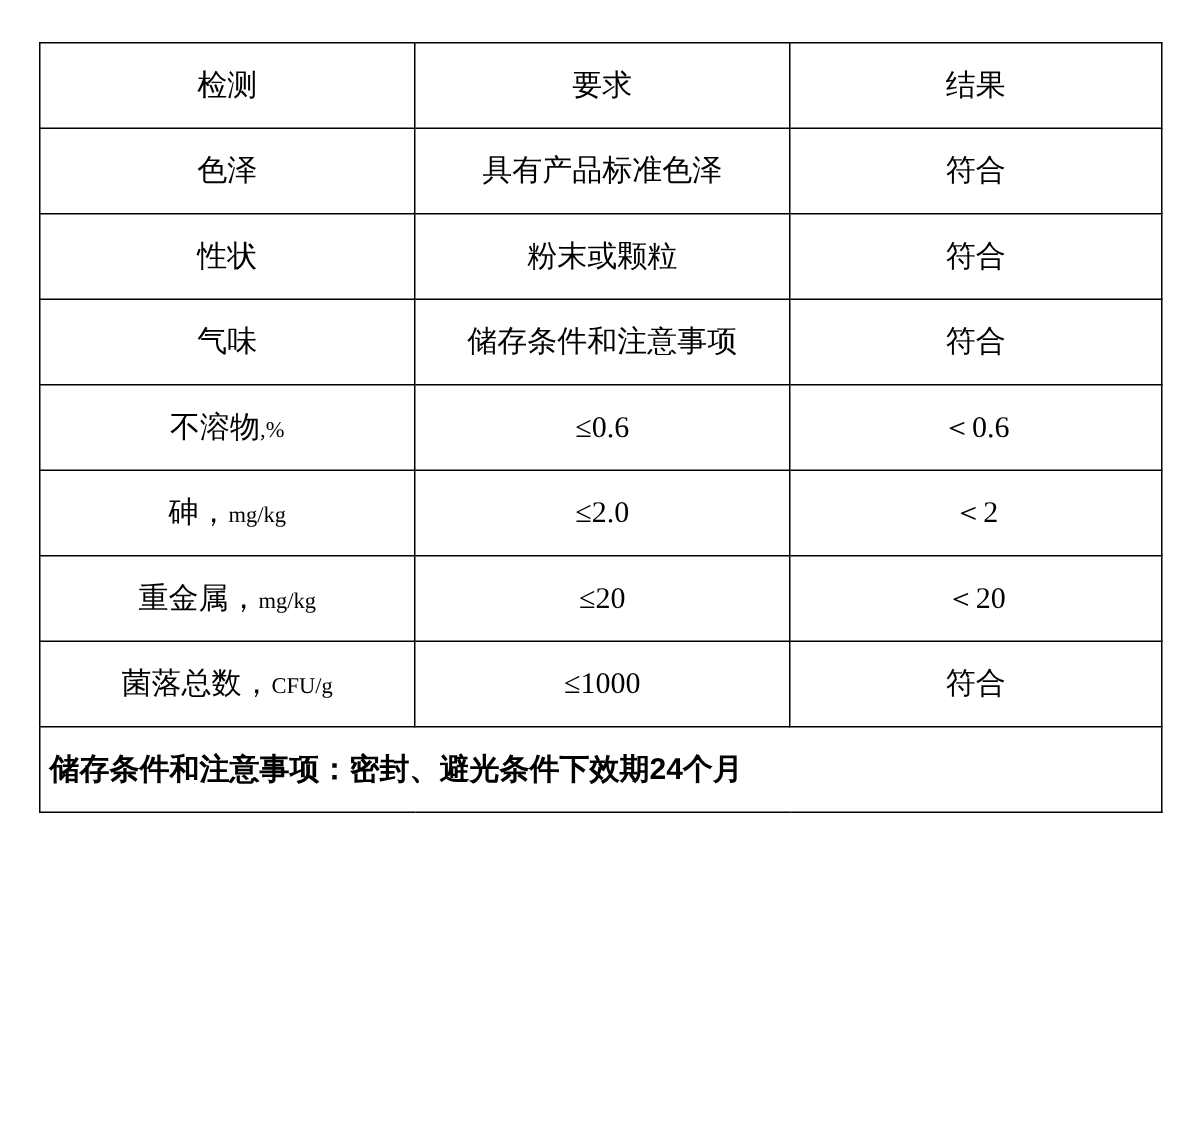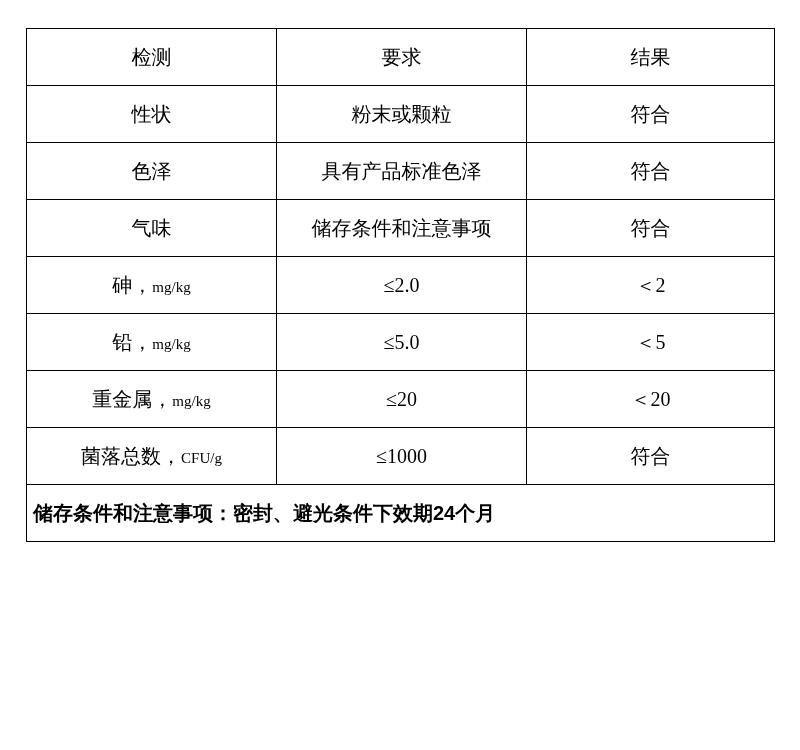--- a/index.html
+++ b/index.html
@@ -82,80 +82,80 @@
         <td>
             <span class="cell-inner">要求</span>
           </td>
         <td>
             <span class="cell-inner">结果</span>
           </td>
       </tr>
 
       <tr>
         <td>
-            <span class="cell-inner"><span>性状</span><span class="unit"></span></span>
+            <span class="cell-inner"><span>色泽</span><span class="unit"></span></span>
           </td>
         <td>
-            <span class="cell-inner">粉末或颗粒</span>
+            <span class="cell-inner">具有产品标准色泽</span>
           </td>
         <td>
             <span class="cell-inner">符合</span>
           </td>
       </tr>
 
       <tr>
         <td>
-            <span class="cell-inner"><span>色泽</span><span class="unit"></span></span>
+            <span class="cell-inner"><span>性状</span><span class="unit"></span></span>
           </td>
         <td>
-            <span class="cell-inner">具有产品标准色泽</span>
+            <span class="cell-inner">粉末或颗粒</span>
           </td>
         <td>
             <span class="cell-inner">符合</span>
           </td>
       </tr>
 
       <tr>
         <td>
             <span class="cell-inner"><span>气味</span><span class="unit"></span></span>
           </td>
         <td>
             <span class="cell-inner">储存条件和注意事项</span>
           </td>
         <td>
             <span class="cell-inner">符合</span>
           </td>
       </tr>
 
 
 
+      <tr>
+        <td>
+            <span class="cell-inner"><span>不溶物</span><span class="unit">,%</span></span>
+          </td>
+        <td>
+            <span class="cell-inner">≤0.6</span>
+          </td>
+        <td>
+            <span class="cell-inner">＜0.6</span>
+          </td>
+      </tr>
 
       <tr>
         <td>
             <span class="cell-inner"><span>砷，</span><span class="unit">mg/kg</span></span>
           </td>
         <td>
             <span class="cell-inner">≤2.0</span>
           </td>
         <td>
             <span class="cell-inner">＜2</span>
           </td>
       </tr>
 
-      <tr>
-        <td>
-            <span class="cell-inner"><span>铅，</span><span class="unit">mg/kg</span></span>
-          </td>
-        <td>
-            <span class="cell-inner">≤5.0</span>
-          </td>
-        <td>
-            <span class="cell-inner">＜5</span>
-          </td>
-      </tr>
 
       <tr>
         <td>
             <span class="cell-inner"><span>重金属，</span><span class="unit">mg/kg</span></span>
           </td>
         <td>
             <span class="cell-inner">≤20</span>
           </td>
         <td>
             <span class="cell-inner">＜20</span>

